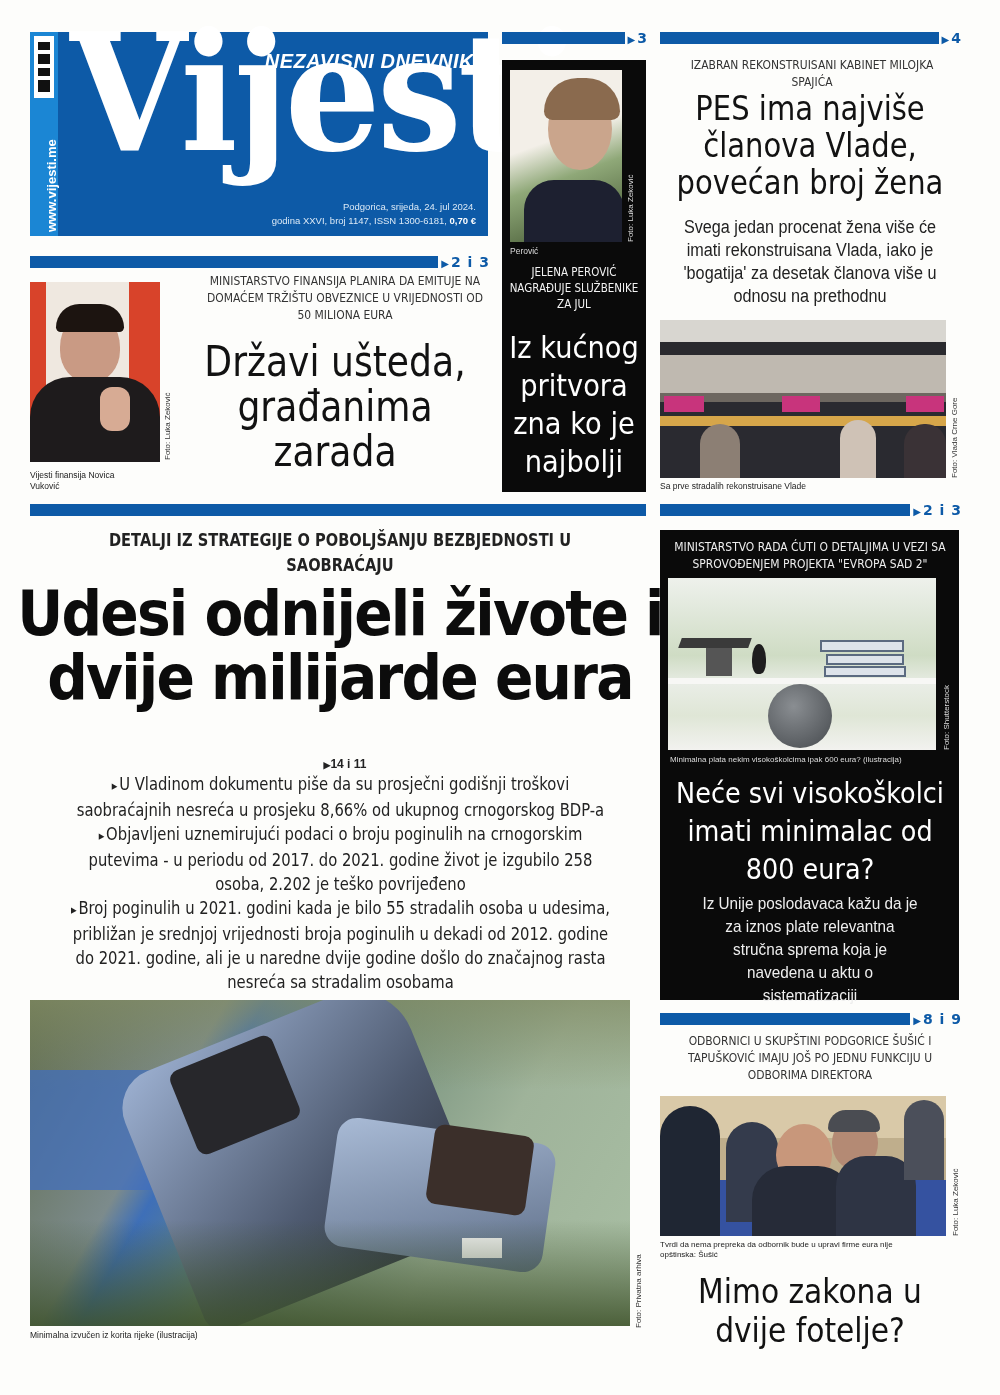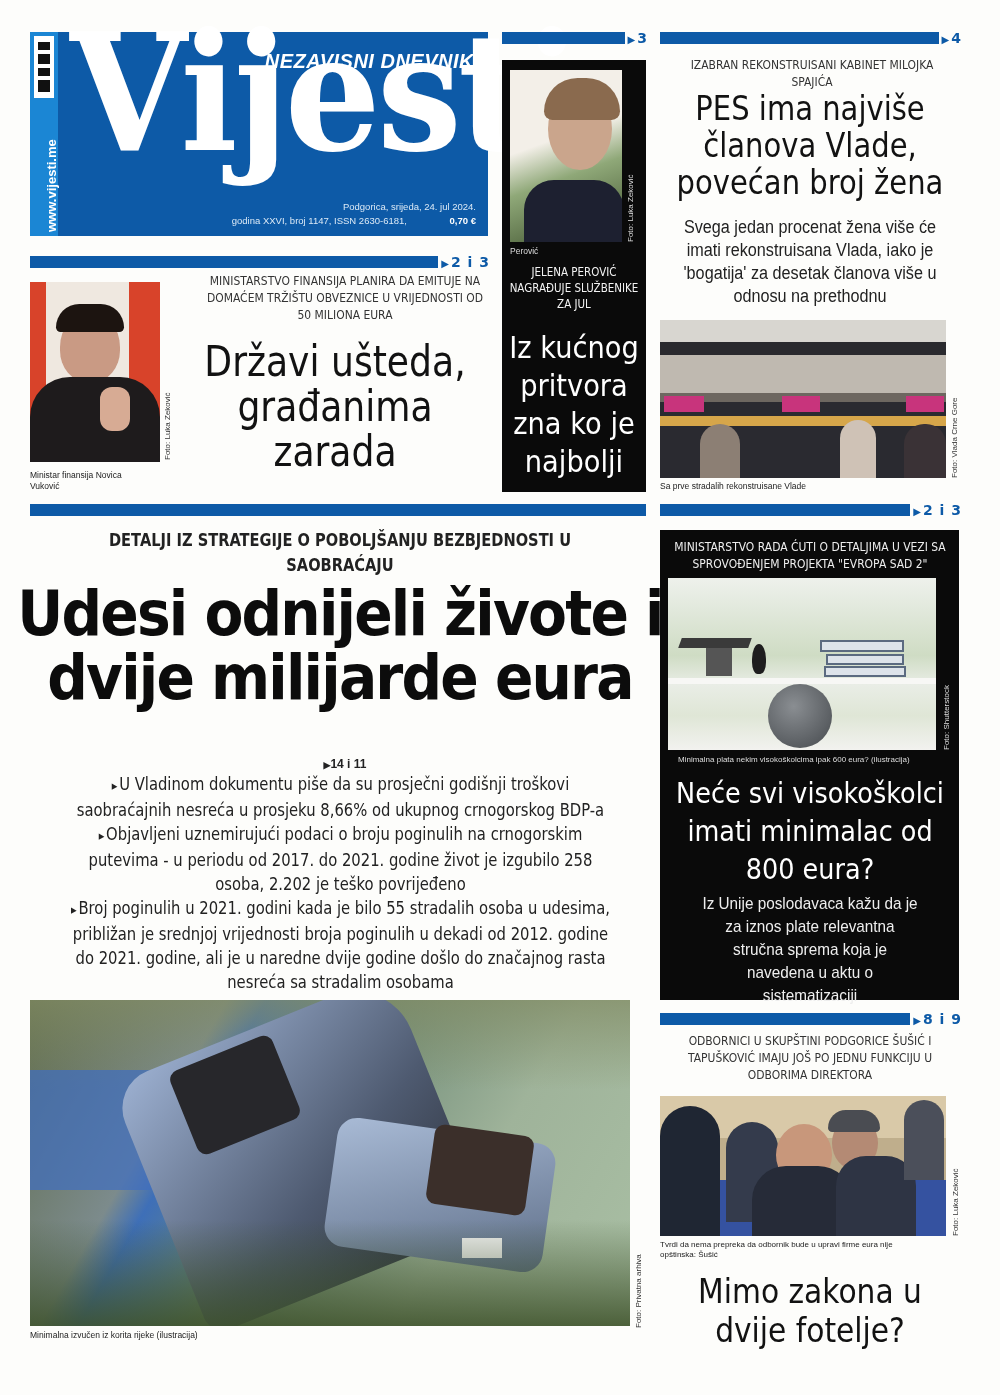--- a/index.html
+++ b/index.html
@@ -17,21 +17,21 @@
 
   
   #masthead { left: 30px; top: 32px; width: 458px; height: 204px; background: #0d5aa7; }
   #masthead .side { position: absolute; left: 0; top: 0; width: 28px; height: 204px; background: #1b86d4; }
   #masthead .side .logo-box { position: absolute; left: 4px; top: 4px; width: 20px; height: 62px; background: #fff; }
   #masthead .side .logo-box i { position: absolute; left: 4px; width: 12px; background: #111; }
   #masthead .side .url { position: absolute; left: 14px; top: 200px; transform-origin: 0 0; transform: rotate(-90deg); color: #fff; font-weight: bold; font-size: 13px; white-space: nowrap; width: 130px; }
   #masthead .tagline { position: absolute; right: 14px; top: 18px; color: #fff; font-style: italic; font-weight: bold; font-size: 20px; letter-spacing: 0.5px; }
   #masthead .wordmark { position: absolute; left: 40px; top: -20px; color: #fff; font-family: "DejaVu Serif", serif; font-weight: bold; font-size: 162px; letter-spacing: -4px; line-height: 1; transform: scaleX(0.93); transform-origin: left top; }
   #masthead .meta { position: absolute; right: 12px; top: 168px; color: #dbe9f6; font-size: 9.5px; text-align: right; line-height: 14px; }
-  #masthead .meta b { color: #fff; margin-left: 40px; }
+  #masthead .meta b { color: #fff; }
 
   
   .photo { position: absolute; overflow: hidden; }
   .credit { position: absolute; font-size: 8px; color: #333; white-space: nowrap; transform: rotate(-90deg); transform-origin: left top; }
   .caption { position: absolute; font-size: 8.5px; line-height: 11px; color: #222; }
 
   .kicker { font-family: "DejaVu Sans", sans-serif; font-size: 12.5px; line-height: 17px; color: #333; transform: scaleX(0.86); }
   .head { font-family: "DejaVu Sans", sans-serif; line-height: 1.07; color: #121212; }
 
   
@@ -75,21 +75,21 @@
         <i style="top:18px;height:10px"></i>
         <i style="top:32px;height:8px"></i>
         <i style="top:44px;height:12px"></i>
     </div>
     <div class="url">www.vijesti.me</div>
   </div>
   <div class="tagline">NEZAVISNI DNEVNIK</div>
   <div class="wordmark">Vijesti</div>
   <div class="meta">
     <div>Podgorica, srijeda, 24. jul 2024.</div>
-    <div><span>godina XXVI, broj 1147, ISSN 2630-6181,</span> <b>0,70 €</b></div>
+    <div><span>godina XXVI, broj 1147, ISSN 1300-6181,</span> <b>0,70 €</b></div>
   </div>
 </div>
 
 <div class="bar" style="left:502px;top:32px;width:146px">
   <div class="fill"></div>
     <span class="ref"><span class="tri">▶</span><span>3</span></span>
 </div>
 <div class="bar" style="left:660px;top:32px;width:302px">
   <div class="fill"></div>
     <span class="ref"><span class="tri">▶</span><span>4</span></span>
@@ -110,21 +110,21 @@
     <span class="ref"><span class="tri">▶</span><span>8 i 9</span></span>
 </div>
 
 <div class="photo" style="left:30px;top:282px;width:130px;height:180px;background:linear-gradient(90deg,#d8432a 0 12%,#efe8e0 12% 76%,#d8432a 76% 100%);">
   <div class="abs" style="left:30px;top:30px;width:60px;height:70px;border-radius:50% 50% 45% 45%;background:#c99a84;"></div>
   <div class="abs" style="left:26px;top:22px;width:68px;height:28px;border-radius:40px 40px 8px 8px;background:#1c1410;"></div>
   <div class="abs" style="left:0;top:95px;width:130px;height:90px;border-radius:40px 40px 0 0;background:#1e1b1c;"></div>
   <div class="abs" style="left:70px;top:105px;width:30px;height:44px;border-radius:12px;background:#d7ab94;"></div>
 </div>
 <div class="credit" style="left:163px;top:460px;width:175px;">Foto: Luka Zeković</div>
-<div class="caption" style="left:30px;top:470px;width:100px;">Ministar finansija Novica Vuković</div>
+<div class="caption" style="left:30px;top:470px;width:100px;">Vijesti finansija Novica Vuković</div>
 <div id="fin-kicker" class="abs kicker center">MINISTARSTVO FINANSIJA PLANIRA DA EMITUJE NA DOMAĆEM TRŽIŠTU OBVEZNICE U VRIJEDNOSTI OD 50 MILIONA EURA</div>
 <div id="fin-head" class="abs head center">Državi ušteda, građanima zarada</div>
 
 <div id="perovic" class="abs">
   <div class="photo" style="left:8px;top:10px;width:112px;height:172px;background:linear-gradient(160deg,#f3efe8 0 40%,#8fa878 60%,#3c4f2c 100%);">
     <div class="abs" style="left:38px;top:18px;width:64px;height:82px;border-radius:50%;background:#caa58c;"></div>
     <div class="abs" style="left:34px;top:8px;width:76px;height:42px;border-radius:40px 40px 10px 10px;background:#8a6a4e;"></div>
     <div class="abs" style="left:14px;top:110px;width:100px;height:70px;border-radius:30px 30px 0 0;background:#1d2030;"></div>
   </div>
   <div class="credit" style="left:124px;top:182px;color:#ddd;width:170px;">Foto: Luka Zeković</div>
@@ -175,21 +175,21 @@
     <div class="abs" style="left:0;top:100px;width:268px;height:6px;background:#f7f7f5;"></div>
     <div class="abs" style="left:12px;top:60px;width:70px;height:10px;background:#3a3a3a;transform:skewX(-20deg);"></div>
     <div class="abs" style="left:38px;top:70px;width:26px;height:28px;background:#555;"></div>
     <div class="abs" style="left:84px;top:66px;width:14px;height:30px;border-radius:50% 50% 40% 40%;background:#1e1e1e;"></div>
     <div class="abs" style="left:152px;top:62px;width:84px;height:12px;background:#dde3ea;border:2px solid #5b6a80;"></div>
     <div class="abs" style="left:158px;top:76px;width:78px;height:11px;background:#dde3ea;border:2px solid #5b6a80;"></div>
     <div class="abs" style="left:156px;top:88px;width:82px;height:11px;background:#dde3ea;border:2px solid #5b6a80;"></div>
     <div class="abs" style="left:100px;top:106px;width:64px;height:64px;border-radius:50%;background:radial-gradient(circle at 40% 35%,#8a8e92,#45494d);"></div>
   </div>
   <div class="credit" style="left:282px;top:220px;color:#ddd;width:120px;">Foto: Shutterstock</div>
-  <div class="caption" style="left:18px;top:224px;width:280px;color:#ddd;font-size:8px;">Minimalna plata nekim visokoškolcima ipak 600 eura? (ilustracija)</div>
+  <div class="caption" style="left:10px;top:224px;width:280px;color:#ddd;font-size:8px;">Minimalna plata nekim visokoškolcima ipak 600 eura? (ilustracija)</div>
   <div class="abs head center" style="left:-12px;top:244px;width:324px;transform:scaleX(0.88);transform-origin:center top;">Neće svi visokoškolci imati minimalac od 800 eura?</div>
   <div class="abs deck center" style="left:26px;top:362px;width:248px;transform:scaleX(0.9);transform-origin:center top;">Iz Unije poslodavaca kažu da je za iznos plate relevantna stručna sprema koja je navedena u aktu o sistematizaciji</div>
 </div>
 
 <div id="sus-kicker" class="abs kicker center">ODBORNICI U SKUPŠTINI PODGORICE ŠUŠIĆ I TAPUŠKOVIĆ IMAJU JOŠ PO JEDNU FUNKCIJU U ODBORIMA DIREKTORA</div>
 <div class="photo" style="left:660px;top:1096px;width:286px;height:140px;background:linear-gradient(180deg,#d9c9a8 0 30%,#bfae8c 30% 60%,#3552a0 60% 100%);">
   <div class="abs" style="left:0;top:10px;width:60px;height:130px;border-radius:30px 30px 0 0;background:#1f2633;"></div>
   <div class="abs" style="left:66px;top:26px;width:52px;height:100px;border-radius:26px 26px 0 0;background:#343b4c;"></div>
   <div class="abs" style="left:116px;top:28px;width:56px;height:62px;border-radius:50%;background:#c8977b;"></div>
   <div class="abs" style="left:92px;top:70px;width:100px;height:70px;border-radius:34px 34px 0 0;background:#262b38;"></div>

